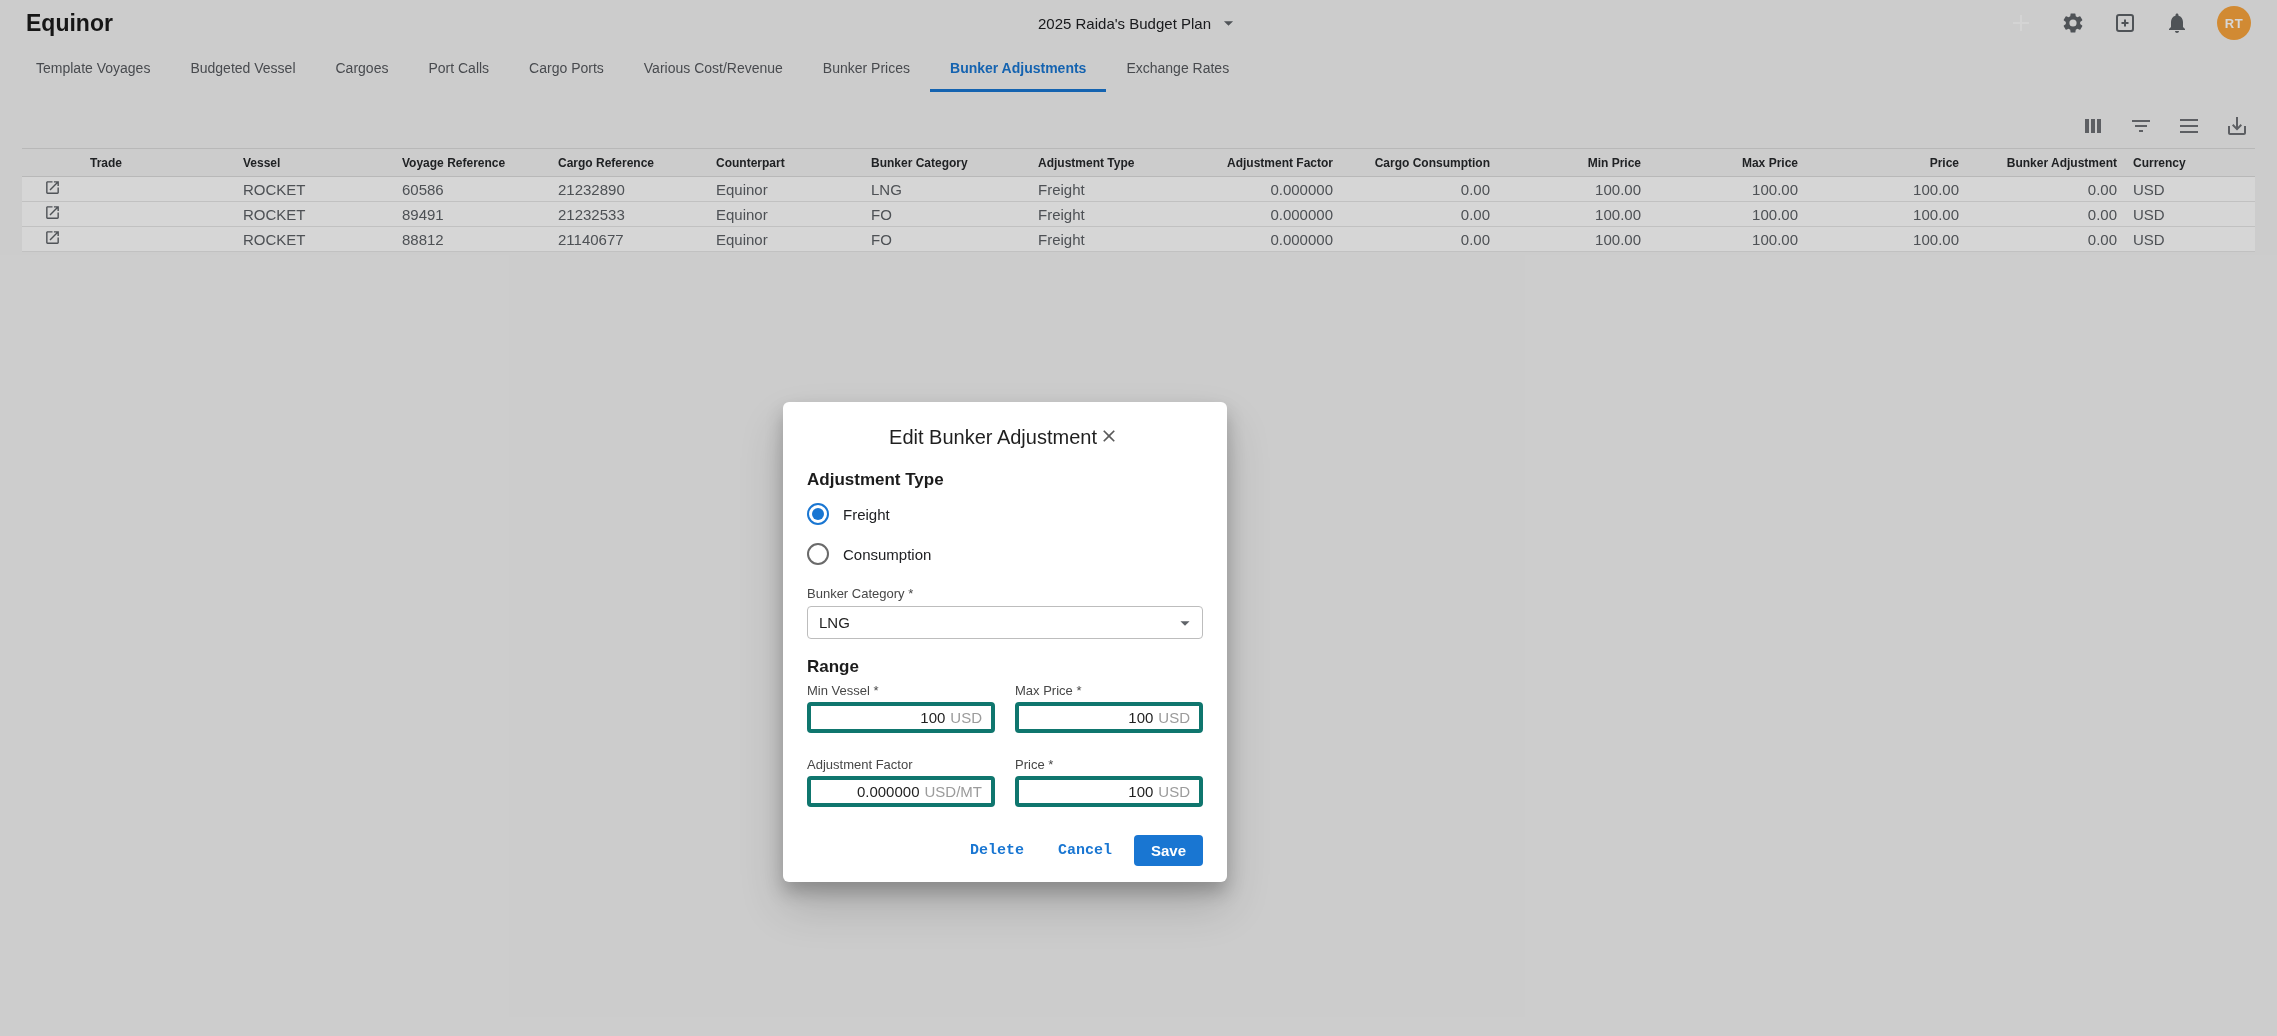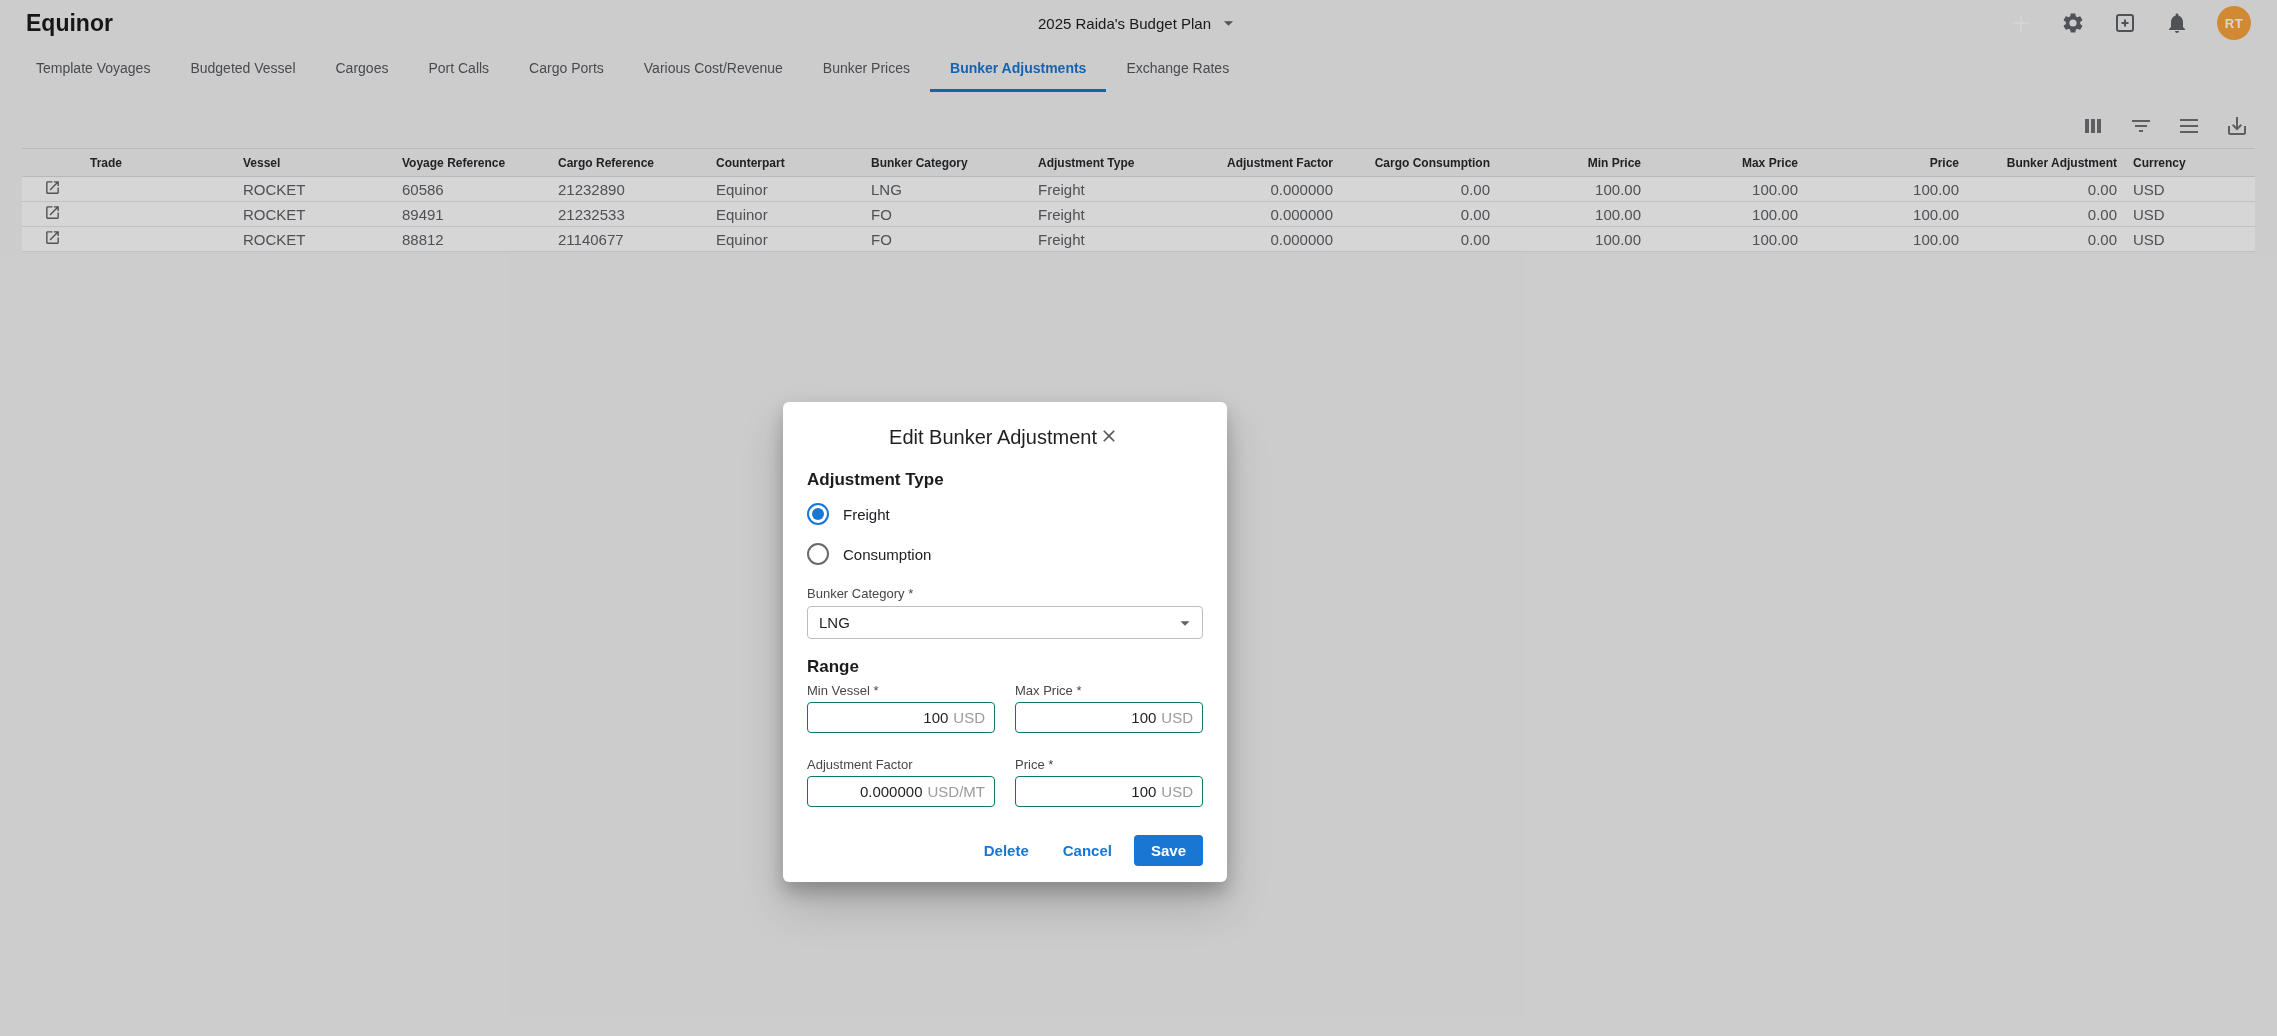--- a/index.html
+++ b/index.html
@@ -82,29 +82,29 @@
     margin-top:5px;height:33px;border:1px solid #bdbdbd;border-radius:4px;
     display:flex;align-items:center;justify-content:space-between;padding:0 6px 0 11px;
     font-size:15px;color:#1f1f1f;cursor:pointer;box-sizing:border-box;
   }
   .select svg{width:22px;height:22px;color:#5f6368;}
   .range-heading{margin-top:18px;}
   .fields-grid{display:grid;grid-template-columns:1fr 1fr;column-gap:20px;margin-top:6px;}
   .fields-grid.second{margin-top:24px;}
   .field-label{font-size:13px;color:#474747;margin-bottom:4px;}
   .field-box{
-    height:31px;border:1px solid #0f766e;border-radius:4px;box-sizing:border-box;
+    height:31px;border:4px solid #0f766e;border-radius:4px;box-sizing:border-box;
     display:flex;align-items:center;justify-content:flex-end;padding:0 9px;cursor:text;
   }
   .field-value{font-size:15px;color:#1f1f1f;}
   .field-unit{font-size:15px;color:#9b9b9b;margin-left:5px;}
   .dialog-actions{margin-top:28px;display:flex;justify-content:flex-end;align-items:center;gap:10px;padding-bottom:2px;}
   .text-btn{
     background:none;border:none;color:var(--accent);font-size:15px;font-weight:700;
-    padding:7px 12px;border-radius:4px;cursor:pointer;font-family:Liberation Sans, sans-serif;
+    padding:7px 12px;border-radius:4px;cursor:pointer;font-family:Liberation Mono, monospace;
   }
   .primary-btn{
     background:var(--accent);border:none;color:#fff;font-size:15px;font-weight:700;
     padding:7px 17px;border-radius:4px;cursor:pointer;font-family:inherit;
   }
 </style>
 </head>
 <body>
 
 <div class="screen">

